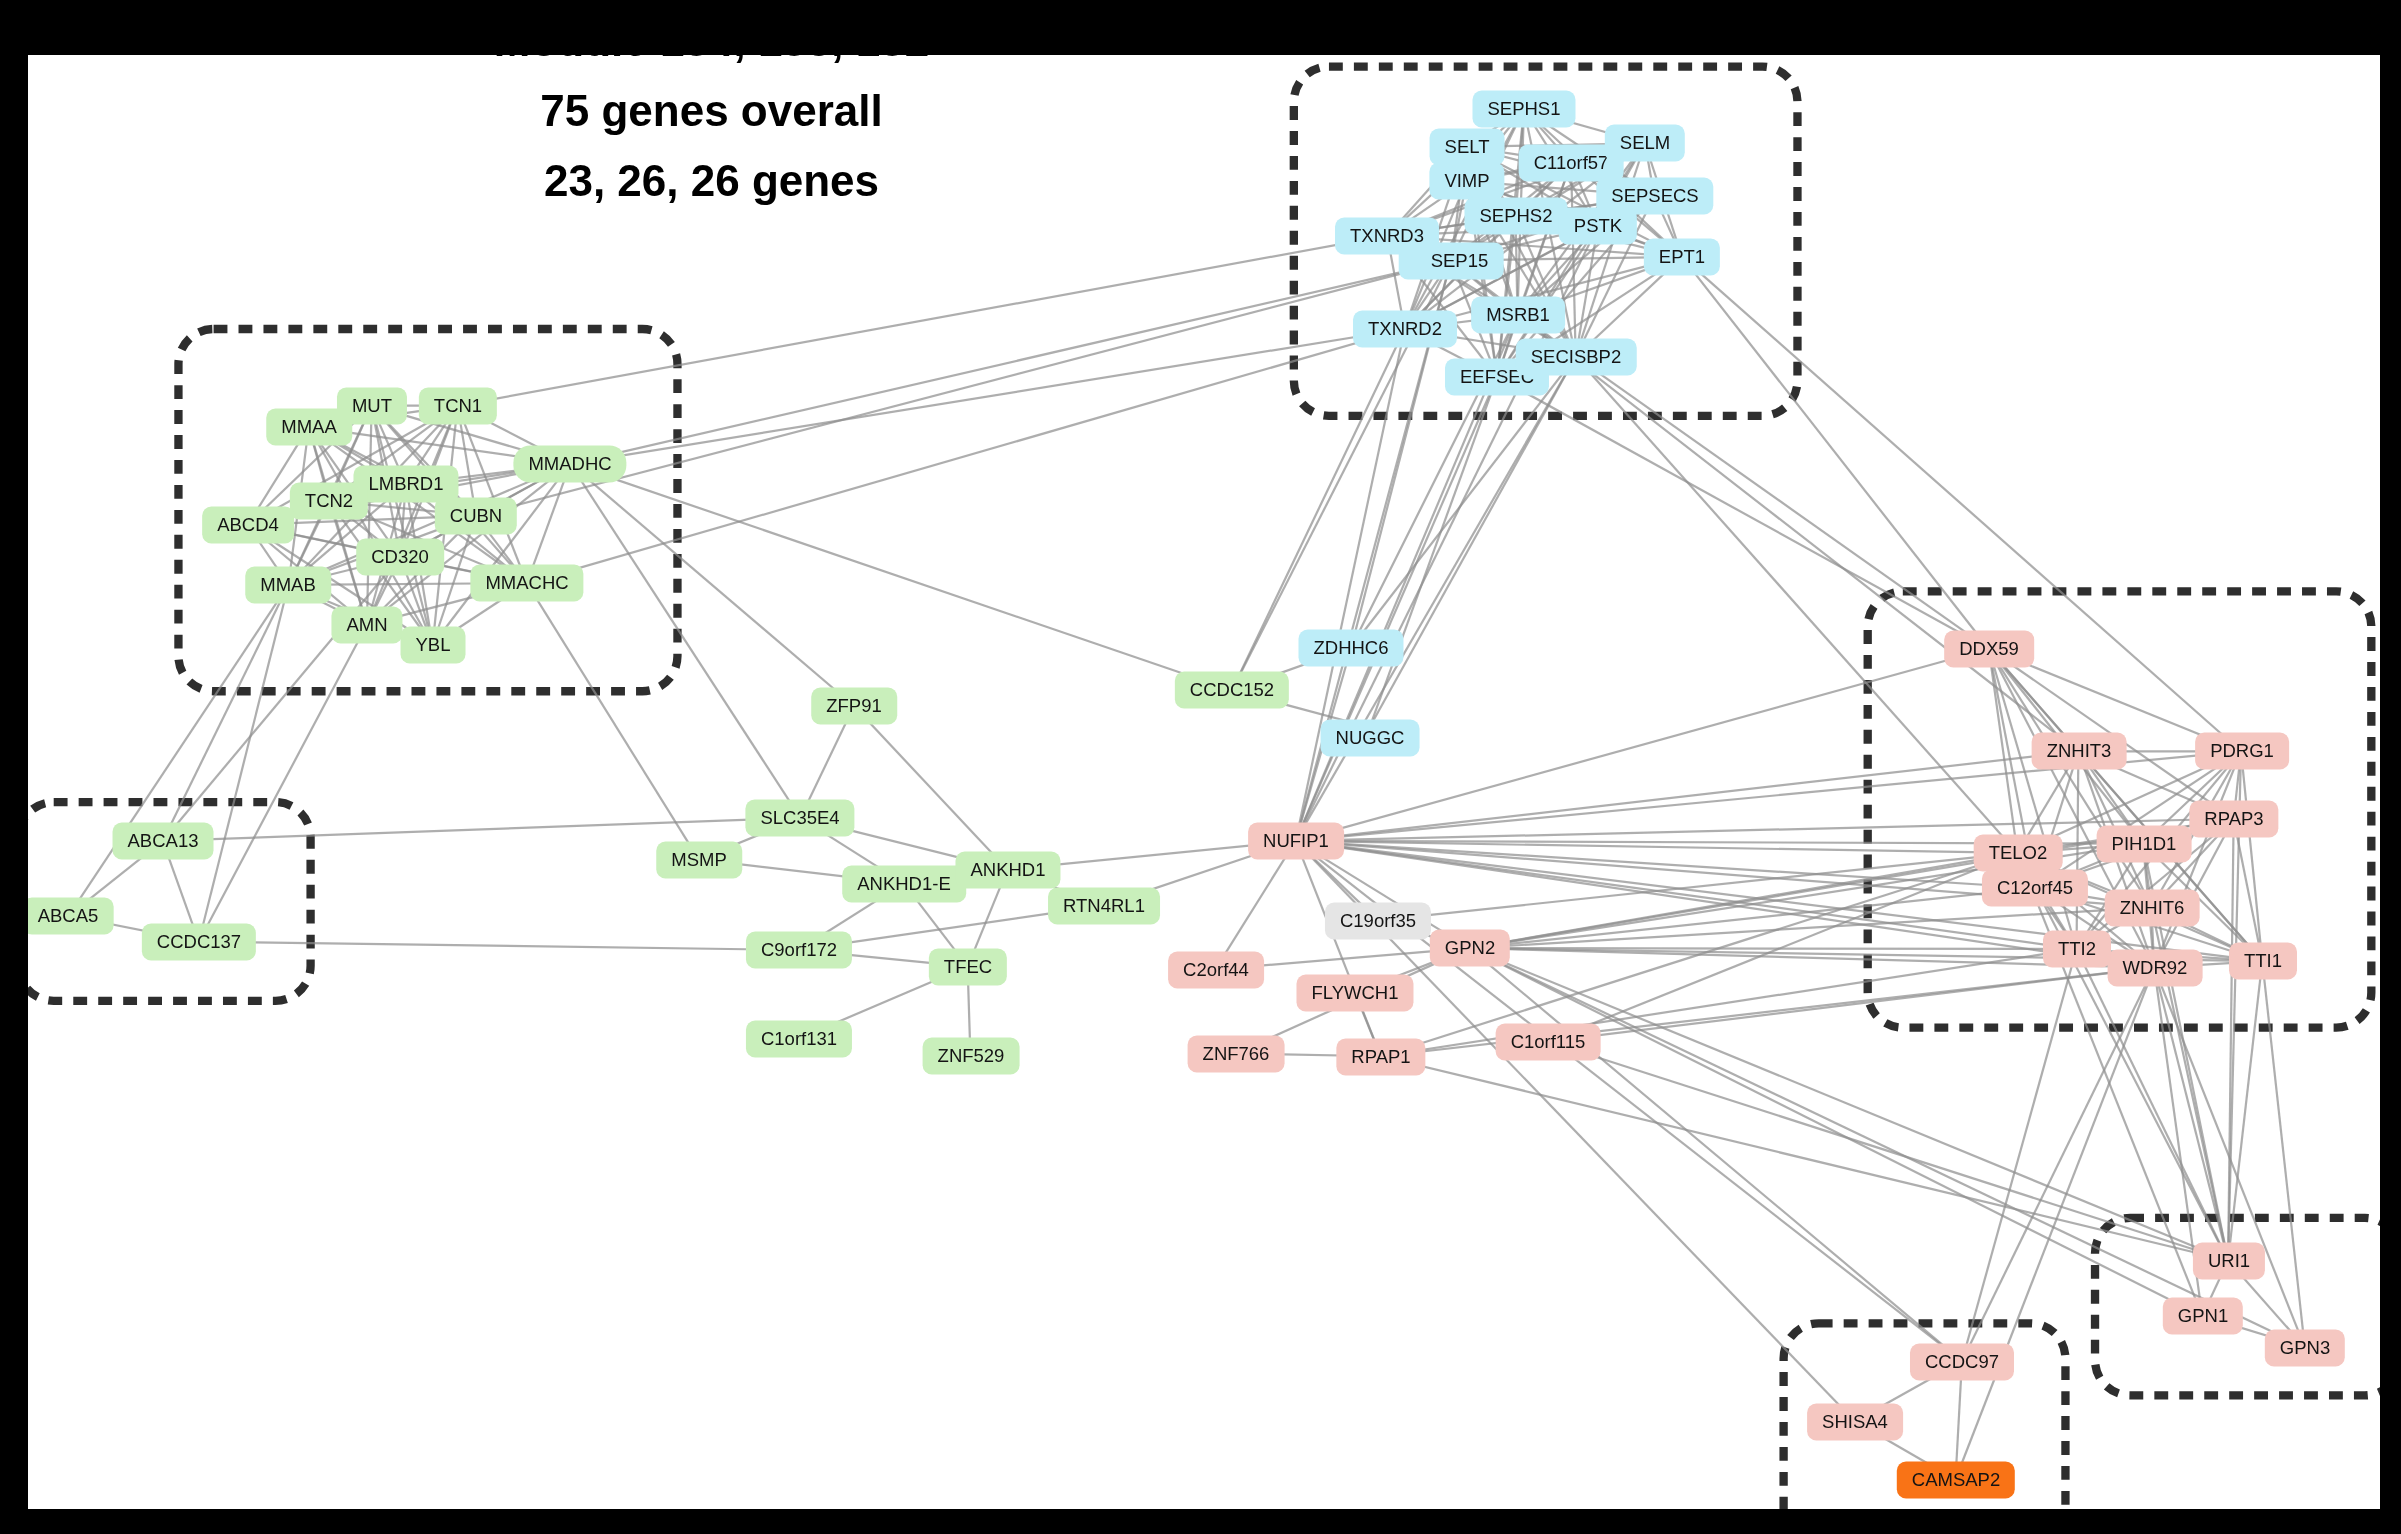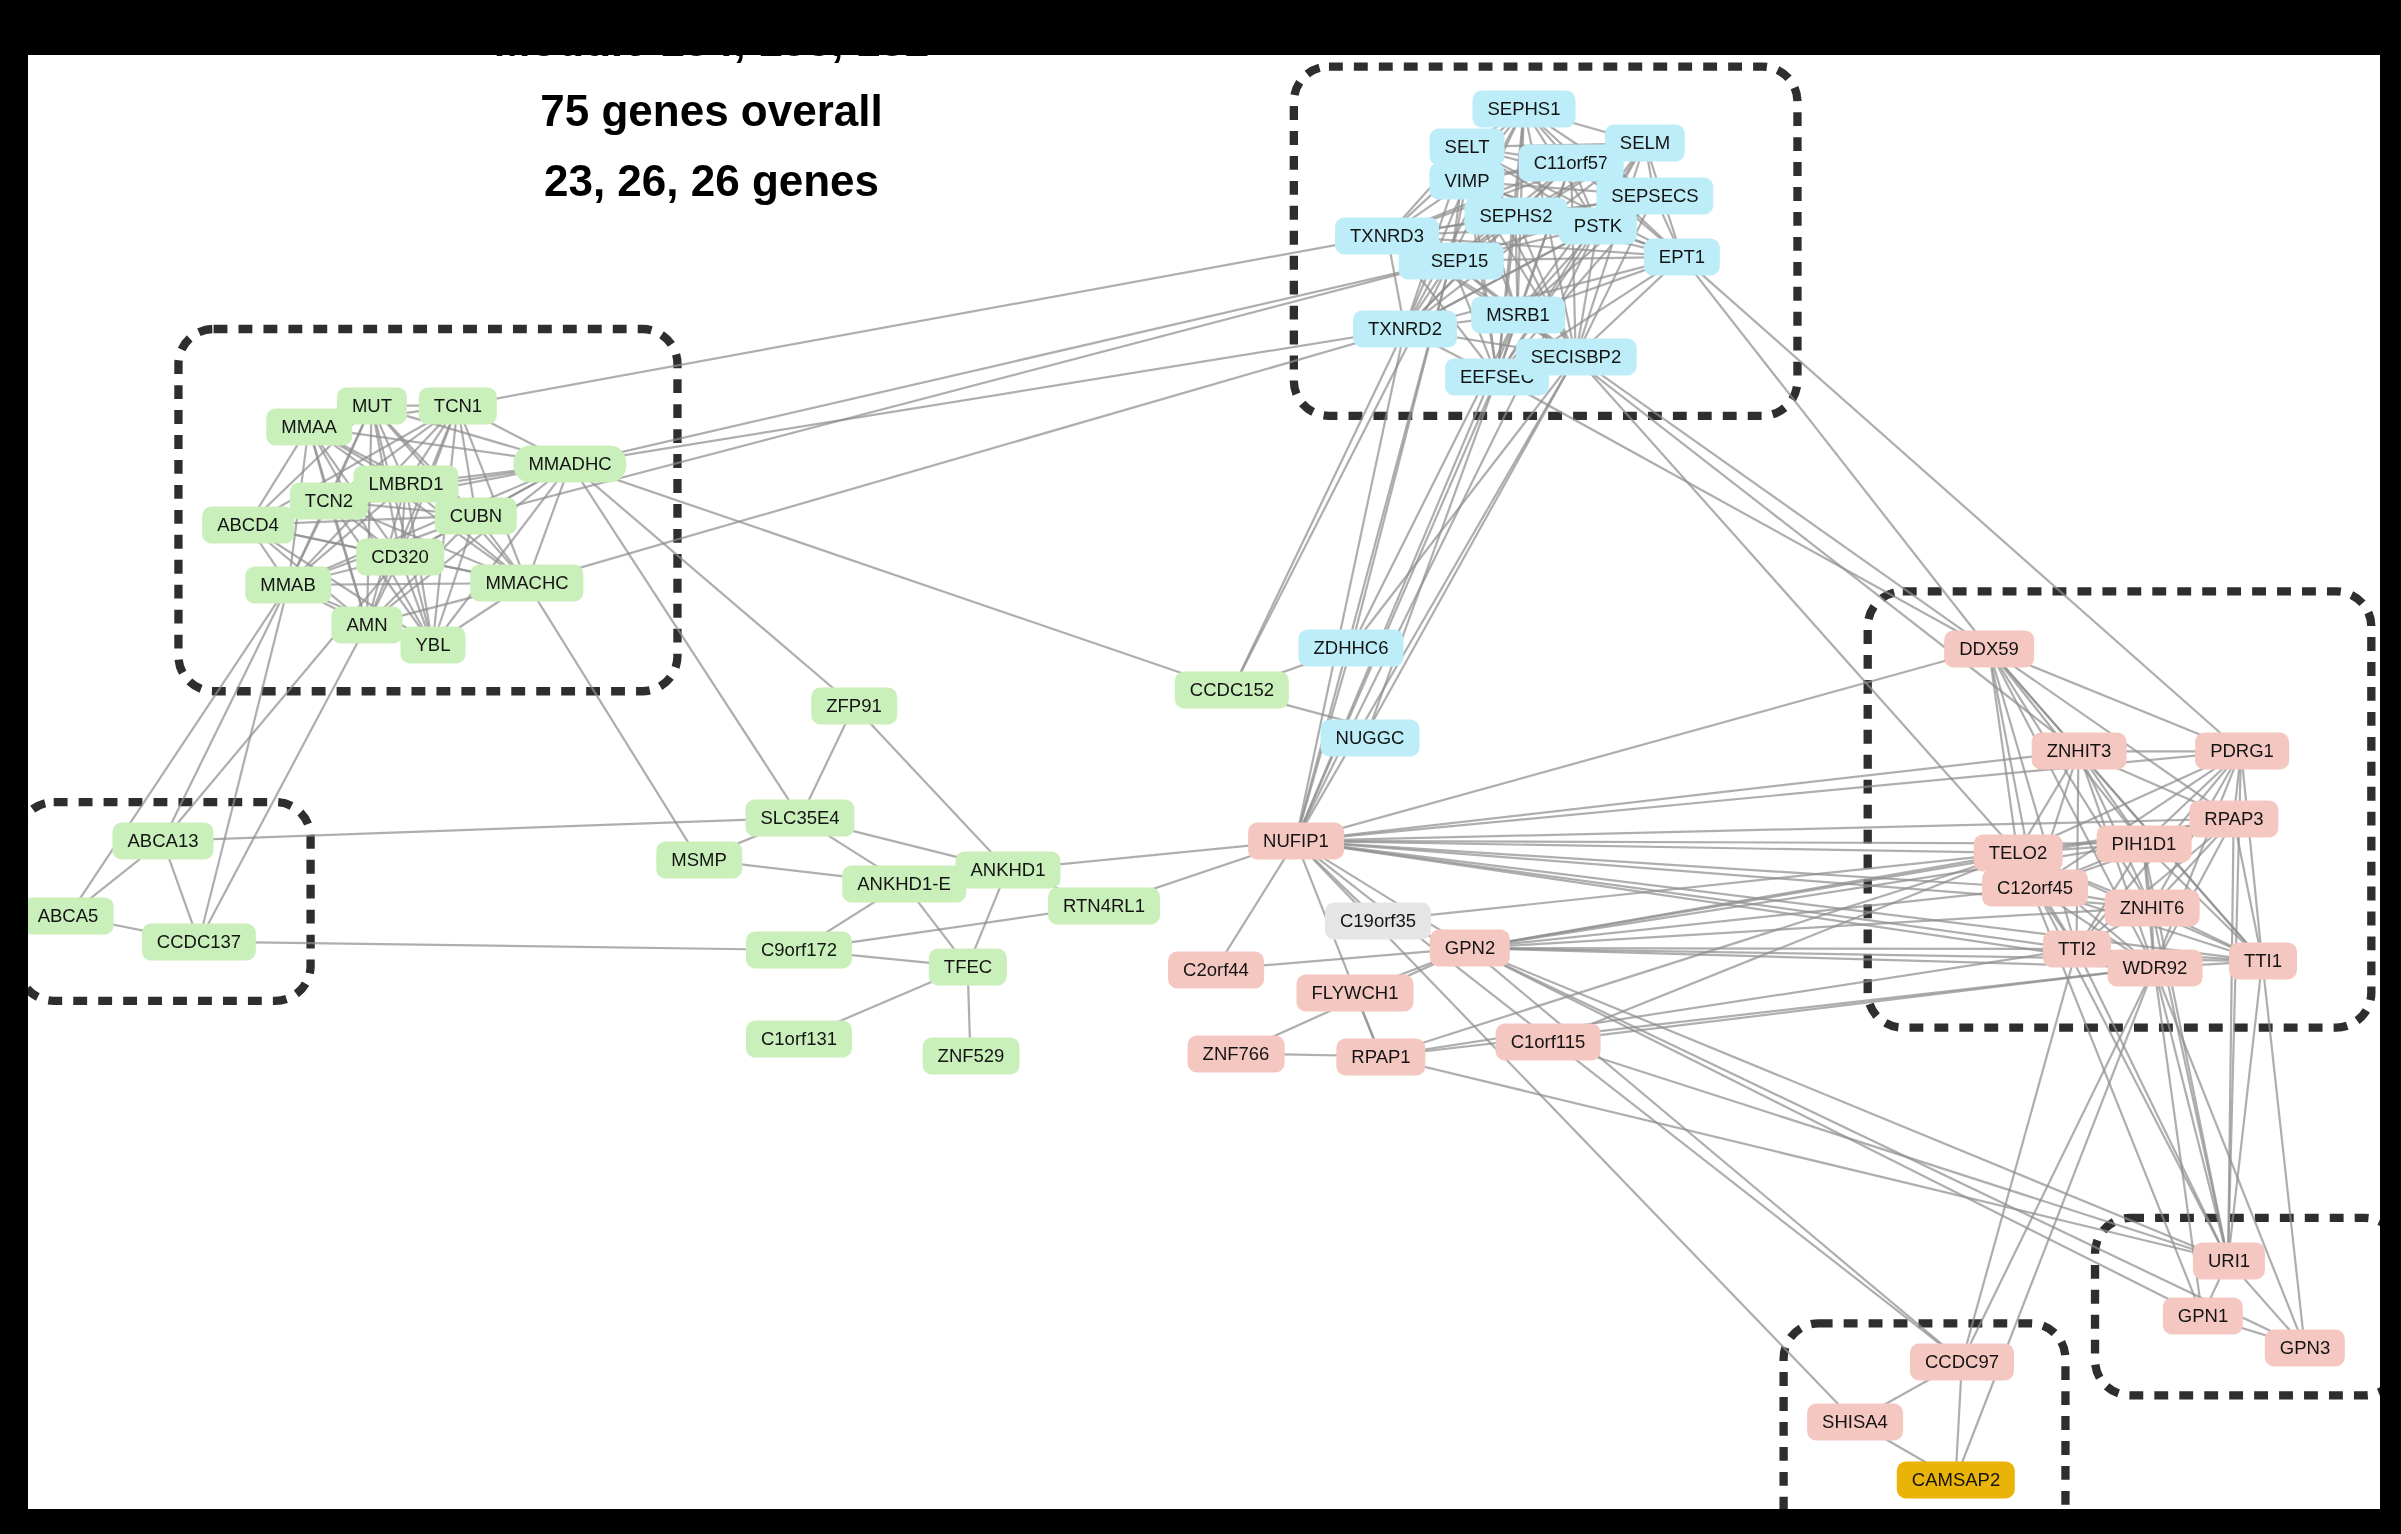--- a/index.html
+++ b/index.html
@@ -457,21 +457,21 @@
       <div class="node" style="left: 2035px; top: 888px; background: rgb(245, 199, 193);">C12orf45</div>
       <div class="node" style="left: 2152px; top: 908px; background: rgb(245, 199, 193);">ZNHIT6</div>
       <div class="node" style="left: 2263px; top: 961px; background: rgb(245, 199, 193);">TTI1</div>
       <div class="node" style="left: 2155px; top: 968px; background: rgb(245, 199, 193);">WDR92</div>
       <div class="node" style="left: 2077px; top: 949px; background: rgb(245, 199, 193);">TTI2</div>
       <div class="node" style="left: 2229px; top: 1261px; background: rgb(245, 199, 193);">URI1</div>
       <div class="node" style="left: 2203px; top: 1316px; background: rgb(245, 199, 193);">GPN1</div>
       <div class="node" style="left: 2305px; top: 1348px; background: rgb(245, 199, 193);">GPN3</div>
       <div class="node" style="left: 1962px; top: 1362px; background: rgb(245, 199, 193);">CCDC97</div>
       <div class="node" style="left: 1855px; top: 1422px; background: rgb(245, 199, 193);">SHISA4</div>
-      <div class="node" style="left: 1956px; top: 1480px; background: #eab308;">CAMSAP2</div>
+      <div class="node" style="left: 1956px; top: 1480px; background: #f97316;">CAMSAP2</div>
     </div>
 
   <div id="title-block">
     <div>Module 134, 135, 132</div>
     <div>75 genes overall</div>
     <div>23, 26, 26 genes</div>
   </div>
 
   <div class="bar" id="bar-top"></div>
   <div class="bar" id="bar-left"></div>

